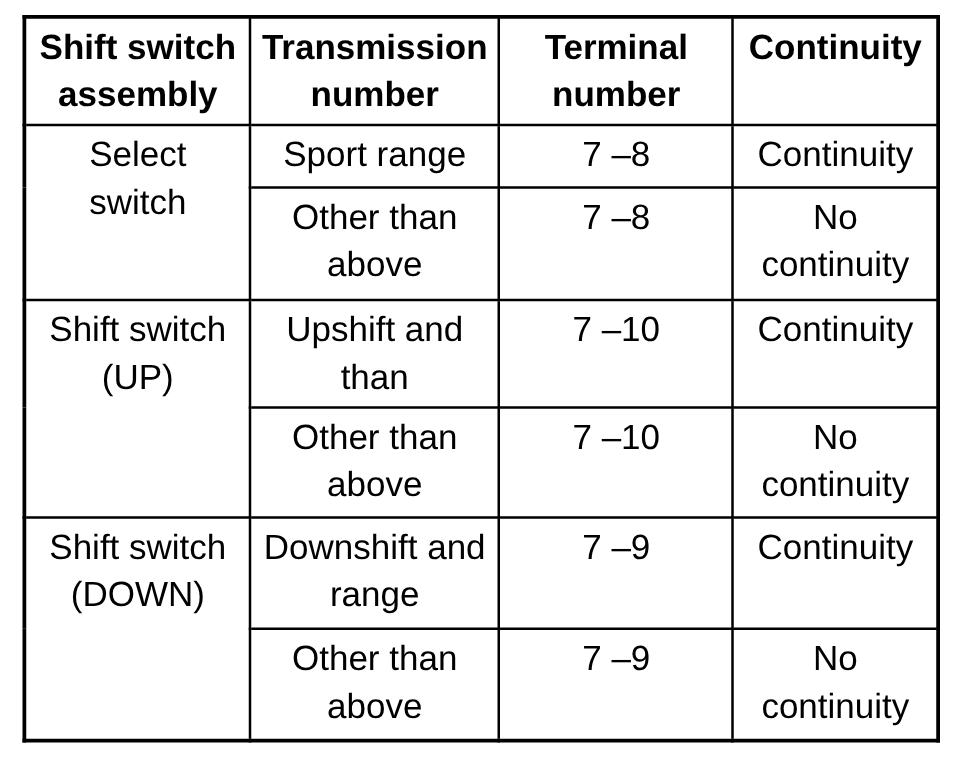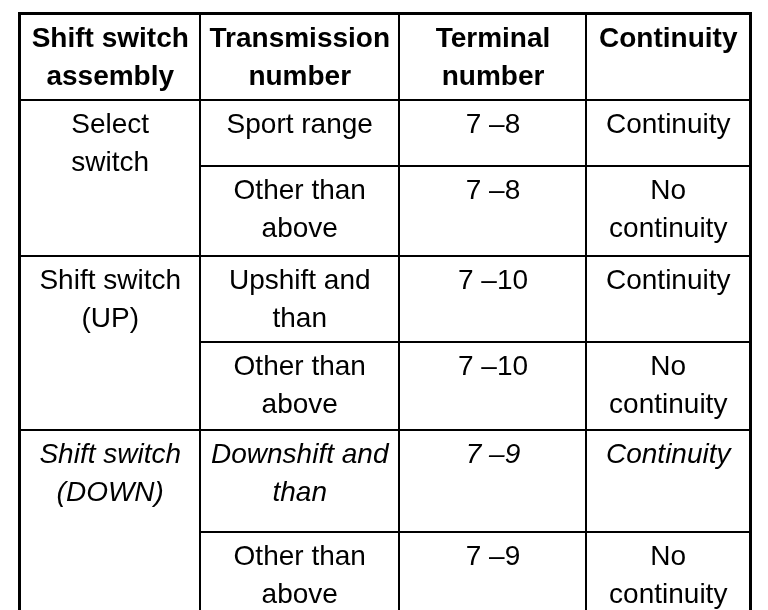--- a/index.html
+++ b/index.html
@@ -37,25 +37,25 @@
     overflow: hidden;
   }
   table.continuity-table th {
     font-weight: bold;
   }
   .col-assembly  { width: 180px; }
   .col-range     { width: 196px; }
   .col-terminal  { width: 187px; }
   .col-cont      { width: 164px; }
   tr.r-head { height: 85px; }
-  tr.r-1 { height: 66px; }
+  tr.r-1 { height: 50px; }
   tr.r-2 { height: 90px; }
   tr.r-3 { height: 81px; }
   tr.r-4 { height: 88px; }
-  tr.r-5 { height: 102px; font-style: italic; }
+  tr.r-5 { height: 89px; }
   tr.r-6 { height: 89px; }
 </style>
 </head>
 <body>
 
 <div class="table-wrap">
   <table class="continuity-table">
     <colgroup>
       <col class="col-assembly">
       <col class="col-range">
@@ -90,21 +90,21 @@
       <td>Continuity</td>
     </tr>
     <tr class="r-4">
       <td>Other than above</td>
       <td>7 –10</td>
       <td>No continuity</td>
     </tr>
 
     <tr class="r-5">
       <td rowspan="2">Shift switch (DOWN)</td>
-      <td>Downshift and than</td>
+      <td>Downshift and range</td>
       <td>7 –9</td>
       <td>Continuity</td>
     </tr>
     <tr class="r-6">
       <td>Other than above</td>
       <td>7 –9</td>
       <td>No continuity</td>
     </tr>
   </tbody>
     </table>

